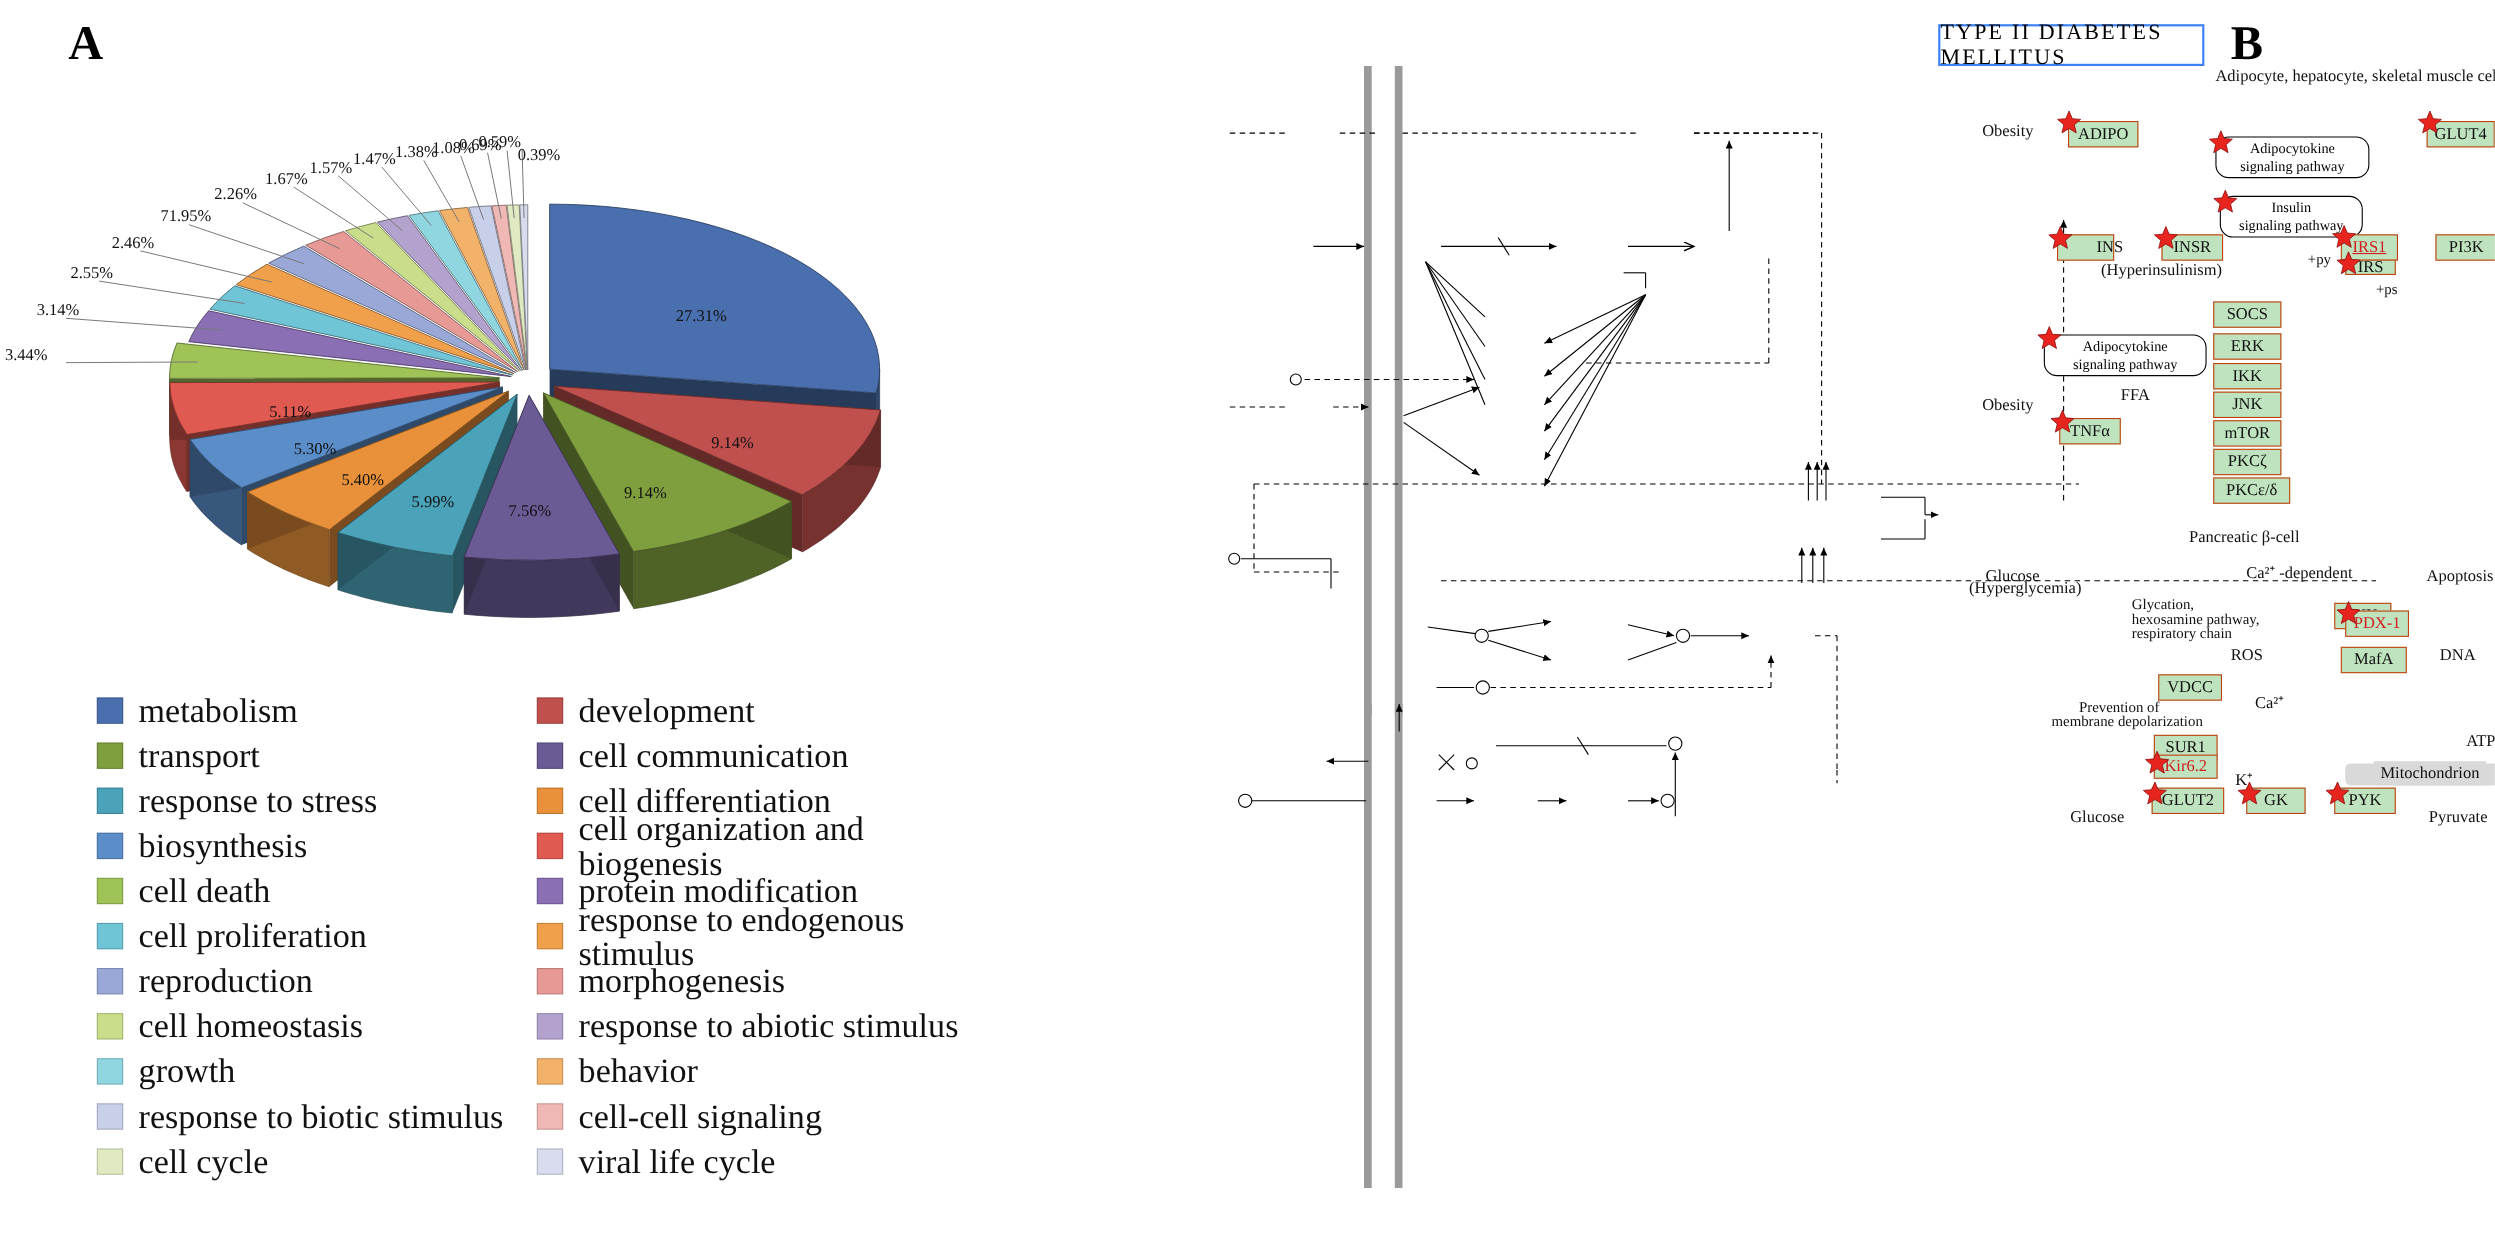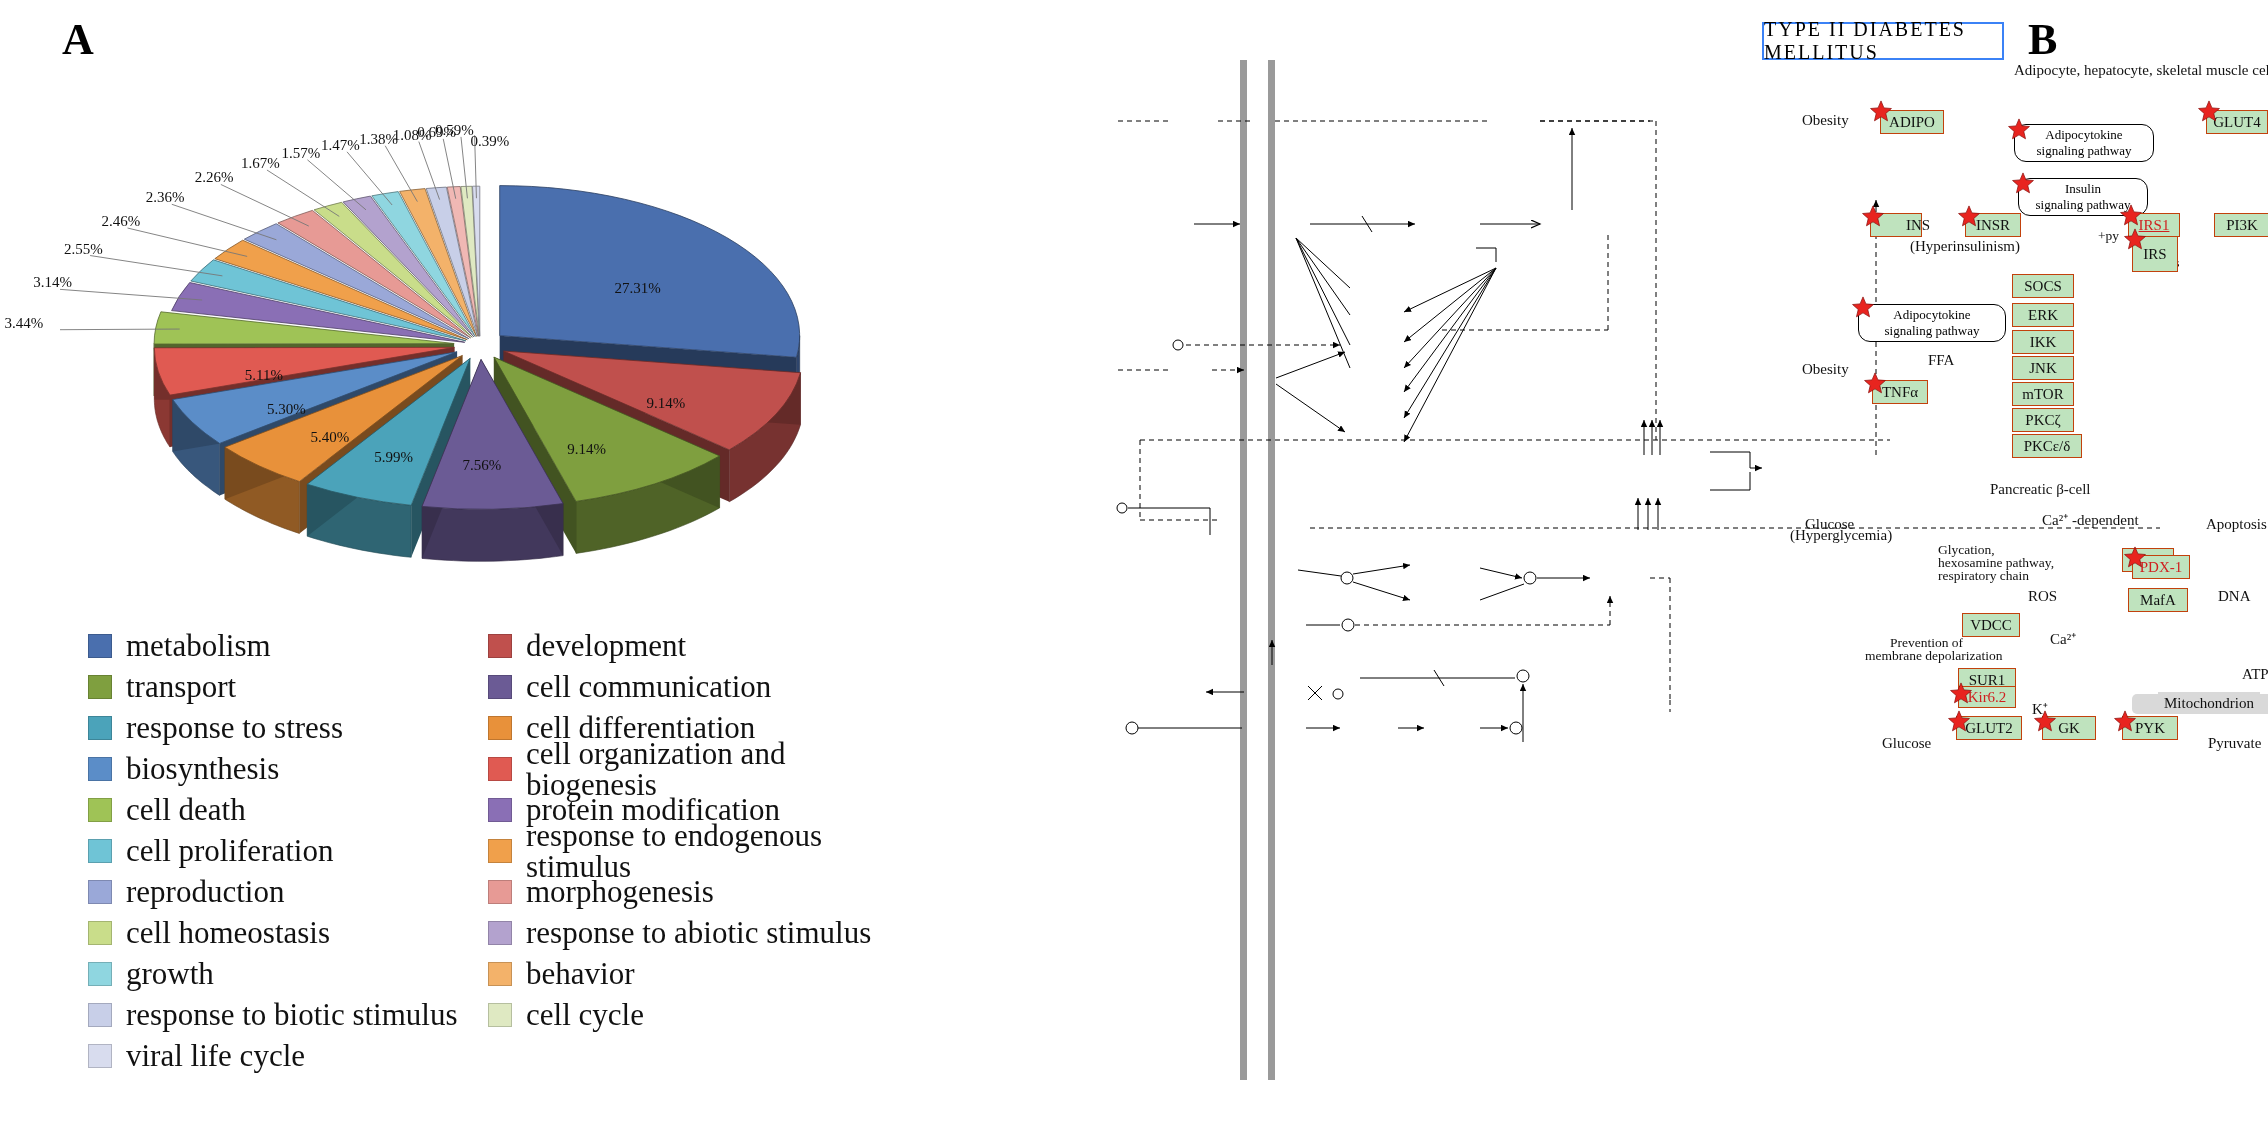--- a/index.html
+++ b/index.html
@@ -117,21 +117,21 @@
           <div class="pct-label" style="left: 507.37px; top: 330.669px;">9.14%</div>
           <div class="pct-label" style="left: 402.39px; top: 347.216px;">7.56%</div>
           <div class="pct-label" style="left: 314.165px; top: 339.401px;">5.99%</div>
           <div class="pct-label" style="left: 250.437px; top: 318.953px;">5.40%</div>
           <div class="pct-label" style="left: 207.017px; top: 290.566px;">5.30%</div>
           <div class="pct-label" style="left: 184.833px; top: 257.484px;">5.11%</div>
           <div class="pct-label" style="left: -55.514px; top: 204.864px;">3.44%</div>
           <div class="pct-label" style="left: -26.7089px; top: 164.309px;">3.14%</div>
           <div class="pct-label" style="left: 4.09266px; top: 130.546px;">2.55%</div>
           <div class="pct-label" style="left: 41.5424px; top: 103.047px;">2.46%</div>
-          <div class="pct-label" style="left: 85.8088px; top: 79.2896px;">2.36%</div>
+          <div class="pct-label" style="left: 85.8088px; top: 79.2896px;">71.95%</div>
           <div class="pct-label" style="left: 134.873px; top: 59.4728px;">2.26%</div>
           <div class="pct-label" style="left: 180.943px; top: 45.0107px;">1.67%</div>
           <div class="pct-label" style="left: 221.396px; top: 34.7862px;">1.57%</div>
           <div class="pct-label" style="left: 260.985px; top: 26.7998px;">1.47%</div>
           <div class="pct-label" style="left: 299.208px; top: 20.7675px;">1.38%</div>
           <div class="pct-label" style="left: 332.822px; top: 16.5895px;">1.08%</div>
           <div class="pct-label" style="left: 357.245px; top: 13.8799px;">0.69%</div>
           <div class="pct-label" style="left: 374.982px; top: 11.8818px;">0.59%</div>
           <div class="pct-label" style="left: 388.585px; top: 23px; padding-left: 22px;">0.39%</div>
         </div>
@@ -206,20 +206,24 @@
           <span class="swatch" style="background: rgb(143, 214, 224);"></span>
           <span class="legend-text">growth</span>
         </div>
         <div class="legend-item">
           <span class="swatch" style="background: rgb(243, 178, 106);"></span>
           <span class="legend-text">behavior</span>
         </div>
         <div class="legend-item">
           <span class="swatch" style="background: rgb(200, 207, 232);"></span>
           <span class="legend-text">response to biotic stimulus</span>
+        </div>
+        <div class="legend-item">
+          <span class="swatch" style="background: rgb(240, 184, 180);"></span>
+          <span class="legend-text">cell-cell signaling</span>
         </div>
         <div class="legend-item">
           <span class="swatch" style="background: rgb(223, 233, 194);"></span>
           <span class="legend-text">cell cycle</span>
         </div>
         <div class="legend-item">
           <span class="swatch" style="background: rgb(216, 220, 238);"></span>
           <span class="legend-text">viral life cycle</span>
         </div>
       </div>
@@ -424,21 +428,21 @@
         <div>Adipocytokine</div>
         <div>signaling pathway</div>
       </div>
     </div>
 
     <div class="node" style="left:870px;top:110px;width:64px;height:24px;">ADIPO</div>
     <div class="node" style="left:1196px;top:110px;width:62px;height:24px;">GLUT4</div>
     <div class="node" style="left:860px;top:213px;width:52px;height:24px;padding-left:44px;">INS</div>
     <div class="node" style="left:955px;top:213px;width:56px;height:24px;">INSR</div>
     <div class="node red" style="left:1118px;top:213px;width:52px;height:24px;text-decoration:underline;">IRS1</div>
-    <div class="node" style="left:1122px;top:236px;width:46px;height:36px;text-align:right;">IRS</div>
+    <div class="node" style="left:1122px;top:236px;width:46px;height:14px;text-align:right;">IRS</div>
     <div class="node" style="left:1204px;top:213px;width:56px;height:24px;">PI3K</div>
     <div class="node" style="left:1002px;top:274px;width:62px;height:24px;">SOCS</div>
     <div class="node" style="left:1002px;top:303px;width:62px;height:24px;">ERK</div>
     <div class="node" style="left:1002px;top:330px;width:62px;height:24px;">IKK</div>
     <div class="node" style="left:1002px;top:356px;width:62px;height:24px;">JNK</div>
     <div class="node" style="left:1002px;top:382px;width:62px;height:24px;">mTOR</div>
     <div class="node" style="left:1002px;top:408px;width:62px;height:24px;">PKCζ</div>
     <div class="node" style="left:1002px;top:434px;width:70px;height:24px;">PKCε/δ</div>
     <div class="node" style="left:862px;top:380px;width:56px;height:24px;">TNFα</div>
     <div class="node" style="left:1112px;top:548px;width:52px;height:24px;">JNK</div>

